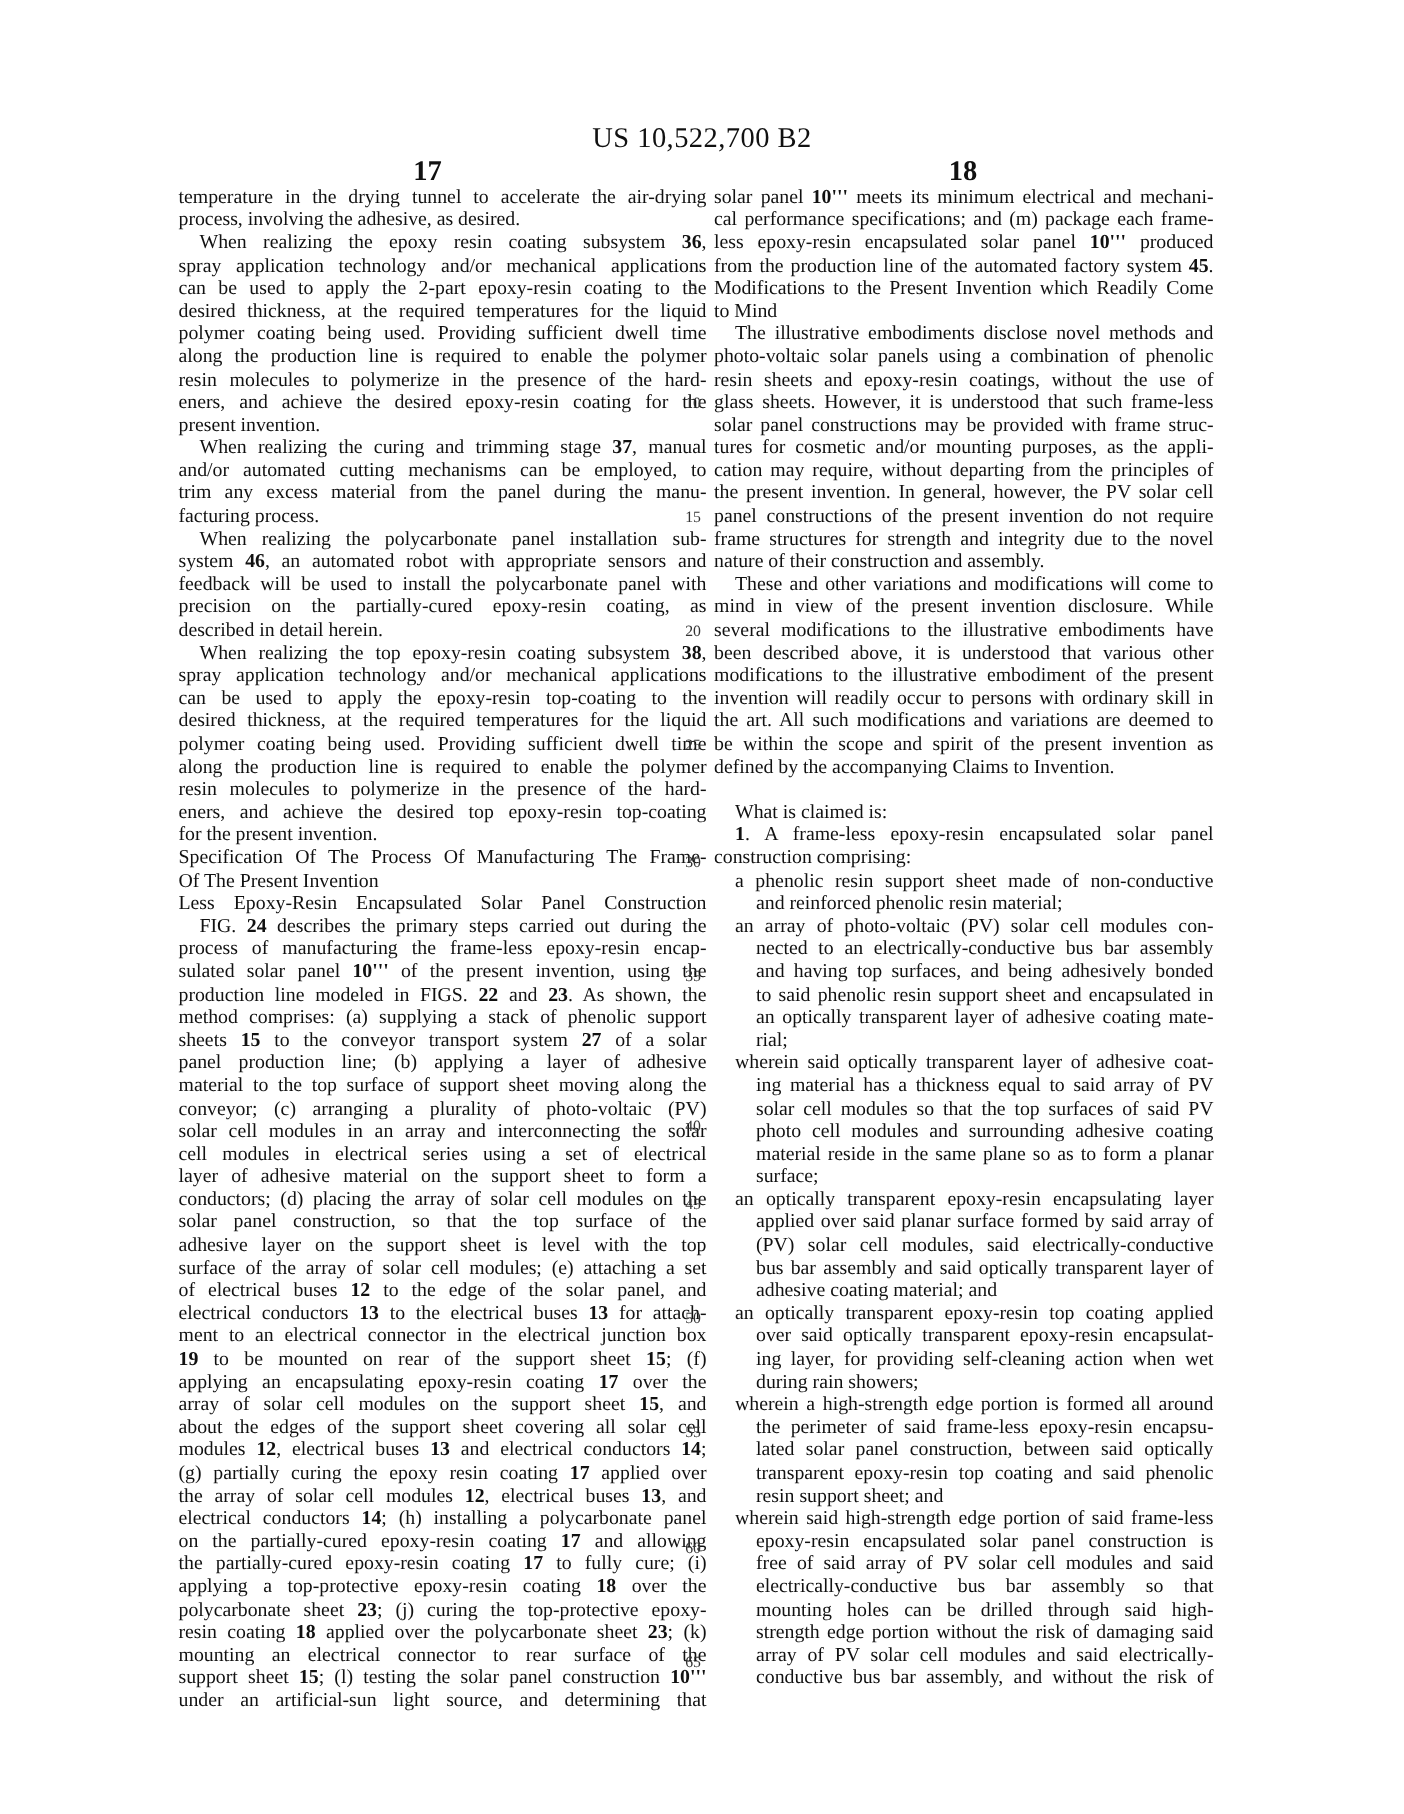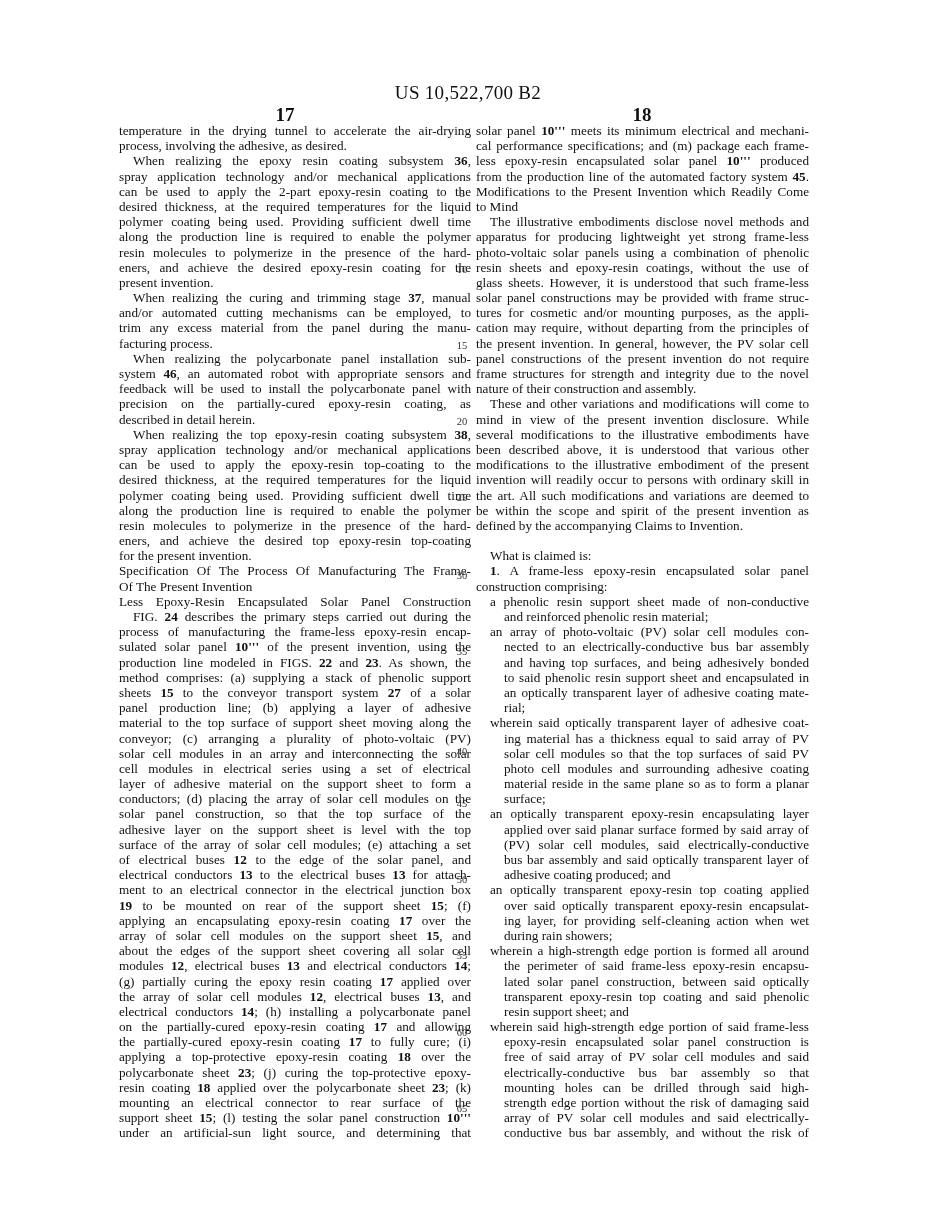--- a/index.html
+++ b/index.html
@@ -114,21 +114,20 @@
       <div class="gutter" style="top: 1103px;">65</div>
     </div>
   <div class="column right" id="right-col">
       <span class="line ">solar panel <b>10'''</b> meets its minimum electrical and mechani-</span>
       <span class="line ">cal performance specifications; and (m) package each frame-</span>
       <span class="line ">less epoxy-resin encapsulated solar panel <b>10'''</b> produced</span>
       <span class="line ">from the production line of the automated factory system <b>45</b>.</span>
       <span class="line ">Modifications to the Present Invention which Readily Come</span>
       <span class="line last">to Mind</span>
       <span class="line indent">The illustrative embodiments disclose novel methods and</span>
-      <span class="line ">apparatus for producing lightweight yet strong frame-less</span>
       <span class="line ">photo-voltaic solar panels using a combination of phenolic</span>
       <span class="line ">resin sheets and epoxy-resin coatings, without the use of</span>
       <span class="line ">glass sheets. However, it is understood that such frame-less</span>
       <span class="line ">solar panel constructions may be provided with frame struc-</span>
       <span class="line ">tures for cosmetic and/or mounting purposes, as the appli-</span>
       <span class="line ">cation may require, without departing from the principles of</span>
       <span class="line ">the present invention. In general, however, the PV solar cell</span>
       <span class="line ">panel constructions of the present invention do not require</span>
       <span class="line ">frame structures for strength and integrity due to the novel</span>
       <span class="line last">nature of their construction and assembly.</span>
@@ -156,21 +155,21 @@
       <span class="line hang1">wherein said optically transparent layer of adhesive coat-</span>
       <span class="line hang2">ing material has a thickness equal to said array of PV</span>
       <span class="line hang2">solar cell modules so that the top surfaces of said PV</span>
       <span class="line hang2">photo cell modules and surrounding adhesive coating</span>
       <span class="line hang2">material reside in the same plane so as to form a planar</span>
       <span class="line hang2 last">surface;</span>
       <span class="line hang1">an optically transparent epoxy-resin encapsulating layer</span>
       <span class="line hang2">applied over said planar surface formed by said array of</span>
       <span class="line hang2">(PV) solar cell modules, said electrically-conductive</span>
       <span class="line hang2">bus bar assembly and said optically transparent layer of</span>
-      <span class="line hang2 last">adhesive coating produced; and</span>
+      <span class="line hang2 last">adhesive coating material; and</span>
       <span class="line hang1">an optically transparent epoxy-resin top coating applied</span>
       <span class="line hang2">over said optically transparent epoxy-resin encapsulat-</span>
       <span class="line hang2">ing layer, for providing self-cleaning action when wet</span>
       <span class="line hang2 last">during rain showers;</span>
       <span class="line hang1">wherein a high-strength edge portion is formed all around</span>
       <span class="line hang2">the perimeter of said frame-less epoxy-resin encapsu-</span>
       <span class="line hang2">lated solar panel construction, between said optically</span>
       <span class="line hang2">transparent epoxy-resin top coating and said phenolic</span>
       <span class="line hang2 last">resin support sheet; and</span>
       <span class="line hang1">wherein said high-strength edge portion of said frame-less</span>

